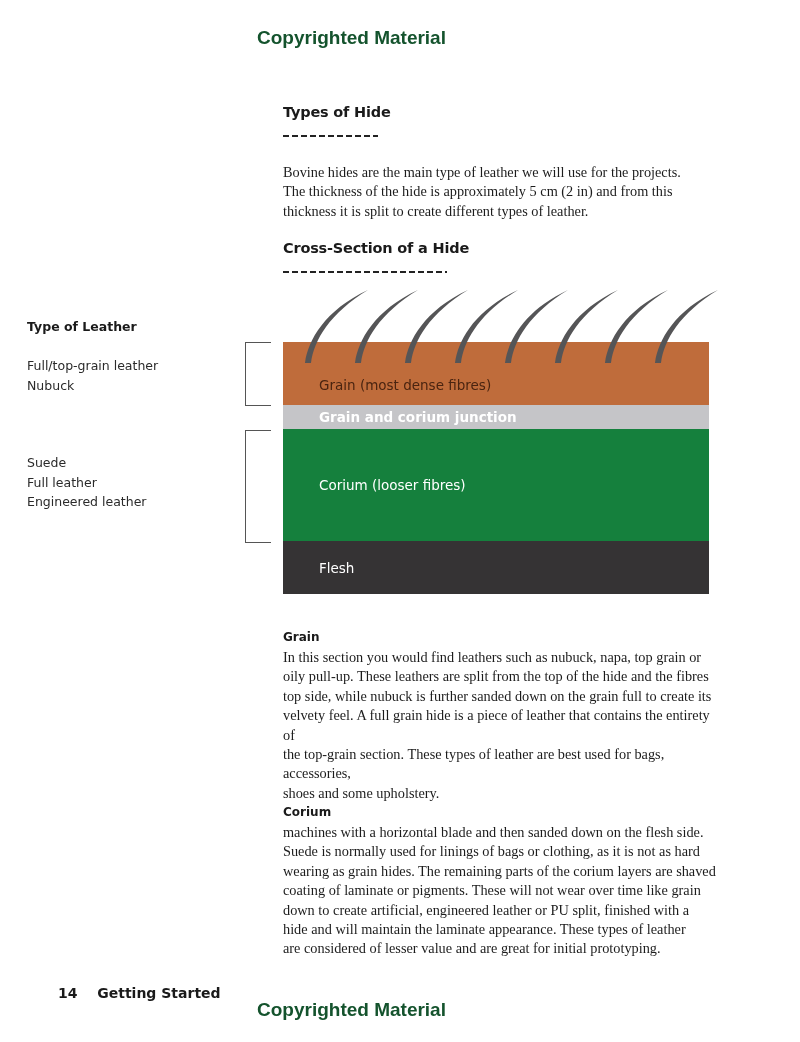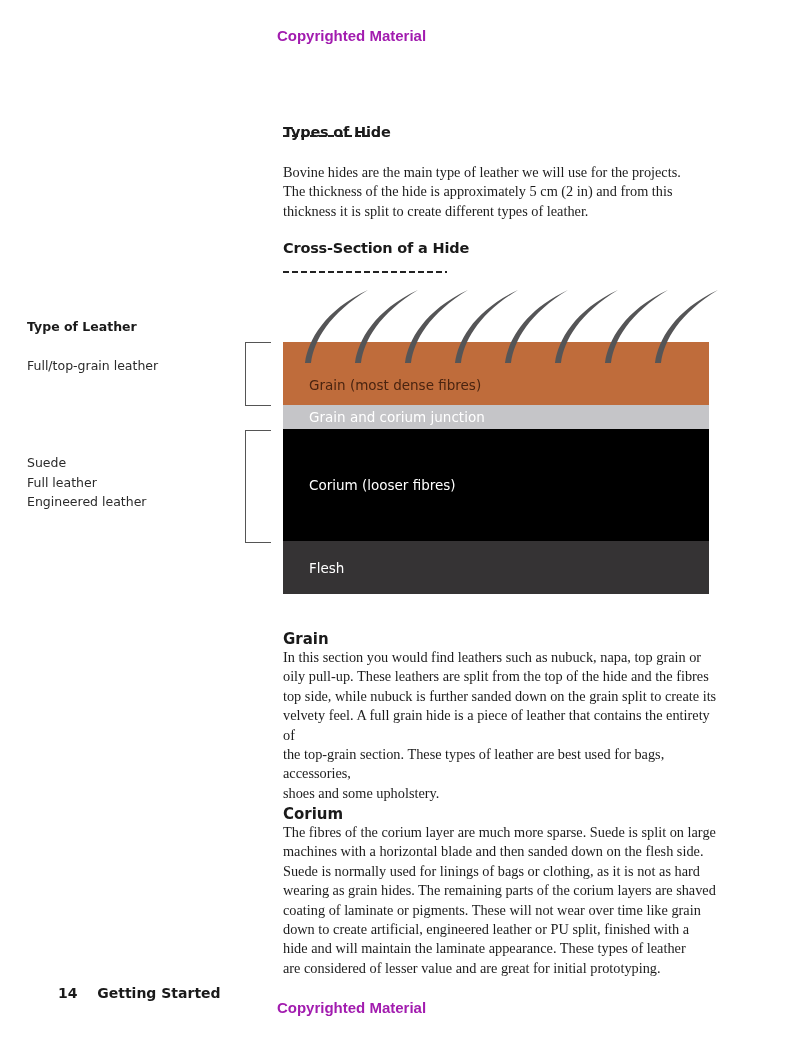--- a/index.html
+++ b/index.html
@@ -1,64 +1,65 @@
 <!DOCTYPE html>
 <html><head>
   <meta charset="utf-8">
   <style>
     html, body { margin: 0; padding: 0; background: #ffffff; }
     body { width: 800px; height: 1042px; position: relative; overflow: hidden; color: #1c1c1c; }
     .abs { position: absolute; }
-    .watermark { font-family: "Liberation Sans", sans-serif; font-weight: bold; font-size: 15px; color: #a21caf; width: 703px; text-align: center; left: 0; }
+    .watermark { font-family: "Liberation Sans", sans-serif; font-weight: bold; font-size: 19px; color: #14532d; width: 703px; text-align: center; left: 0; }
     .h2 { font-family: "DejaVu Sans", sans-serif; font-weight: bold; font-size: 14.5px; color: #1a1a1a; letter-spacing: -0.2px; }
     .dashes { height: 2px; background: repeating-linear-gradient(to right, #222 0 6px, transparent 6px 9px); }
     .body-text { font-family: "Liberation Serif", serif; font-size: 14.3px; line-height: 19.4px; color: #1c1c1c; width: 440px; }
     .body-text p { margin: 0; }
-    .h3 { font-family: "DejaVu Sans", sans-serif; font-weight: bold; font-size: 15px; color: #1a1a1a; }
+    .h3 { font-family: "DejaVu Sans", sans-serif; font-weight: bold; font-size: 12px; color: #1a1a1a; }
     .side-label { font-family: "DejaVu Sans", sans-serif; font-size: 12.5px; color: #2a2a2a; text-align: left; width: 200px; left: 27px; line-height: 19.5px; }
     .side-head { font-weight: bold; color: #1a1a1a; }
     .bracket { border: 1px solid #555; border-right: none; }
-    .layer { left: 283px; width: 426px; font-family: "DejaVu Sans", sans-serif; font-size: 13.5px; display: flex; align-items: center; padding-left: 26px; box-sizing: border-box; }
+    .layer { left: 283px; width: 426px; font-family: "DejaVu Sans", sans-serif; font-size: 13.5px; display: flex; align-items: center; padding-left: 36px; box-sizing: border-box; }
     .footer { font-family: "DejaVu Sans", sans-serif; font-weight: bold; font-size: 14px; color: #1a1a1a; }
   </style>
 </head>
 <body>
 
 <div class="abs watermark" style="top:27px;">Copyrighted Material</div>
 
-<div class="abs h2" style="left:283px; top:104px;margin-top:20px;">Types of Hide</div>
+<div class="abs h2" style="left:283px; top:104px;">Types of Hide</div>
 <div class="abs dashes" style="left:283px; top:135px; width:95px;"></div>
 
 <div class="abs body-text" style="left:283px; top:163px; width:420px;">Bovine hides are the main type of leather we will use for the projects. The thickness of the hide is approximately 5 cm (2 in) and from this thickness it is split to create different types of leather.</div>
 
 <div class="abs h2" style="left:283px; top:240px;">Cross-Section of a Hide</div>
 <div class="abs dashes" style="left:283px; top:271px; width:164px;"></div>
 
 <div class="abs side-label side-head" style="top:317px;">Type of Leather</div>
 
 <div class="abs side-label" style="top:356px;">
   <div>Full/top-grain leather</div>
+  <div>Nubuck</div>
 </div>
 
 <div class="abs side-label" style="top:453px;">
   <div>Suede</div>
   <div>Full leather</div>
   <div>Engineered leather</div>
 </div>
 
 <div class="abs bracket" style="left:245px; top:342px; width:25px; height:62px;"></div>
 <div class="abs bracket" style="left:245px; top:430px; width:25px; height:111px;"></div>
 
 <div class="abs layer" style="top:342px; height:63px; background:#bf6c3b; color:#4a2410; padding-top:22px;">
   <span>Grain (most dense fibres)</span>
 </div>
-<div class="abs layer" style="top:405px; height:24px; background:#c5c5c8; color:#ffffff;">
+<div class="abs layer" style="top:405px; height:24px; background:#c5c5c8; color:#ffffff;font-weight:bold;">
   <span>Grain and corium junction</span>
 </div>
-<div class="abs layer" style="top:429px; height:112px; background:#000000; color:#ffffff;">
+<div class="abs layer" style="top:429px; height:112px; background:#15803d; color:#ffffff;">
   <span>Corium (looser fibres)</span>
 </div>
 <div class="abs layer" style="top:541px; height:53px; background:#353334; color:#ffffff;">
   <span>Flesh</span>
 </div>
 
 <svg class="abs" style="left:280px; top:285px;" width="450" height="80" viewBox="0 0 450 80">
   <g fill="#555557">
     <path d="M25 78 C 28 55, 45 25, 88 5 C 50 28, 34 55, 31 78 Z"></path>
     <path d="M75 78 C 78 55, 95 25, 138 5 C 100 28, 84 55, 81 78 Z"></path>
@@ -68,29 +69,28 @@
     <path d="M275 78 C 278 55, 295 25, 338 5 C 300 28, 284 55, 281 78 Z"></path>
     <path d="M325 78 C 328 55, 345 25, 388 5 C 350 28, 334 55, 331 78 Z"></path>
     <path d="M375 78 C 378 55, 395 25, 438 5 C 400 28, 384 55, 381 78 Z"></path>
   </g>
 </svg>
 
 <div class="abs h3" style="left:283px; top:630px;">Grain</div>
 <div class="abs body-text" style="left:283px; top:648px;">
   <p>In this section you would find leathers such as nubuck, napa, top grain or</p>
   <p>oily pull-up. These leathers are split from the top of the hide and the fibres</p>
-  <p>top side, while nubuck is further sanded down on the grain split to create its</p>
+  <p>top side, while nubuck is further sanded down on the grain full to create its</p>
   <p>velvety feel. A full grain hide is a piece of leather that contains the entirety of</p>
   <p>the top-grain section. These types of leather are best used for bags, accessories,</p>
   <p>shoes and some upholstery.</p>
 </div>
 
 <div class="abs h3" style="left:283px; top:805px;">Corium</div>
 <div class="abs body-text" style="left:283px; top:823px;">
-  <p>The fibres of the corium layer are much more sparse. Suede is split on large</p>
   <p>machines with a horizontal blade and then sanded down on the flesh side.</p>
   <p>Suede is normally used for linings of bags or clothing, as it is not as hard</p>
   <p>wearing as grain hides. The remaining parts of the corium layers are shaved</p>
   <p>coating of laminate or pigments. These will not wear over time like grain</p>
   <p>down to create artificial, engineered leather or PU split, finished with a</p>
   <p>hide and will maintain the laminate appearance. These types of leather</p>
   <p>are considered of lesser value and are great for initial prototyping.</p>
 </div>
 
 <div class="abs footer" style="left:58px; top:985px;">

